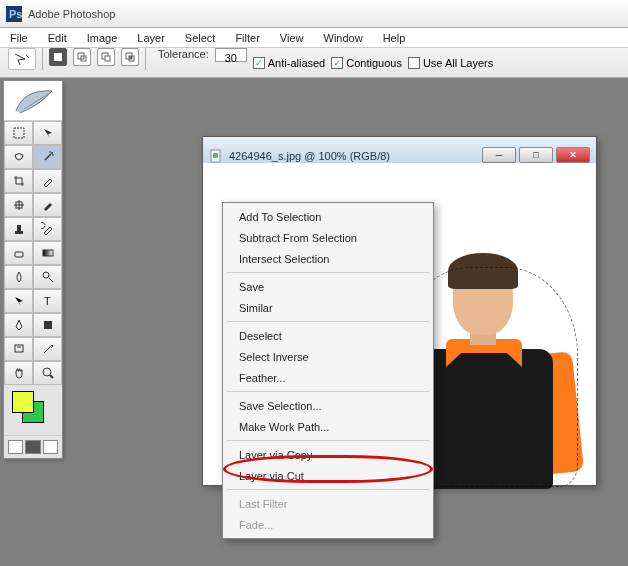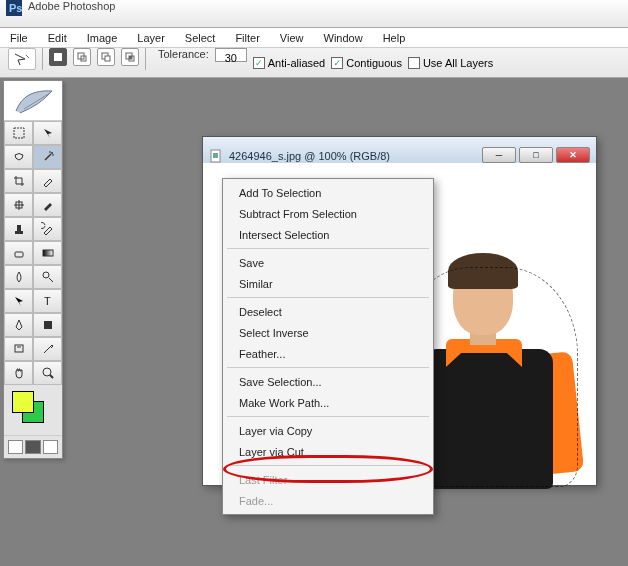--- a/index.html
+++ b/index.html
@@ -1,17 +1,17 @@
 <!DOCTYPE html>
 <html><head>
 <meta charset="utf-8">
 <style>
 *{margin:0;padding:0;box-sizing:border-box;font-family:"Segoe UI",Tahoma,sans-serif;font-size:11px}
 body{width:628px;height:566px;background:#808080;overflow:hidden;position:relative}
-.titlebar{height:28px;background:linear-gradient(#fdfdfd,#e8e8e8);display:flex;padding:0 6px;border-bottom:1px solid #aaa}
+.titlebar{height:28px;background:linear-gradient(#fdfdfd,#e8e8e8);display:flex;align-items:center;padding:12px 6px;border-bottom:1px solid #aaa}
 .titlebar .ps-icon{width:16px;height:16px;margin-right:6px}
 .titlebar .title{color:#444}
 .menubar{height:20px;background:#fff;display:flex;align-items:center;border-bottom:1px solid #ccc}
 .menubar span{padding:2px 10px;color:#222;cursor:default}
 .optionsbar{height:30px;background:linear-gradient(#f4f4f4,#e6e6e6);display:flex;padding:0 8px;border-bottom:1px solid #aaa;gap:6px}
 .tool-ind{width:28px;height:22px;border:1px solid #bbb;background:#fff;display:flex;align-items:center;justify-content:center;border-radius:2px}
 .sep{width:1px;height:22px;background:#aaa}
 .sm-btn{width:18px;height:18px;border:1px solid #999;background:#fff;border-radius:2px;display:inline-flex;align-items:center;justify-content:center}
 .sm-btn.filled{background:#555;border-color:#555}
 .opt-lbl{margin-left:6px;color:#333}
@@ -39,21 +39,21 @@
 .person{position:absolute;right:10px;top:90px;width:180px;height:230px}
 .head{position:absolute;left:55px;top:0;width:60px;height:78px;background:#e8b890;border-radius:48% 48% 42% 42%}
 .hair{position:absolute;left:50px;top:-4px;width:70px;height:36px;background:#4a3525;border-radius:50% 50% 10% 10%}
 .neck{position:absolute;left:72px;top:70px;width:26px;height:18px;background:#e0b088}
 .collar{position:absolute;left:48px;top:82px;width:76px;height:28px;background:#ff7a1a;border-radius:6px 6px 0 0;clip-path:polygon(0 0,100% 0,100% 100%,80% 50%,20% 50%,0 100%)}
 .vest{position:absolute;left:25px;top:92px;width:130px;height:140px;background:#1a1a1a;border-radius:14px 14px 6px 6px}
 .sleeve{position:absolute;top:96px;width:40px;height:120px;background:#ff7a1a;border-radius:10px}
 .sleeve.ls{left:10px;transform:rotate(8deg)}
 .sleeve.rs{right:0px;transform:rotate(-6deg)}
 .selection-border{position:absolute;right:10px;top:100px;width:180px;height:220px;border:1px dashed #000;border-radius:40% 40% 10% 10%;pointer-events:none;opacity:.55}
-.ctxmenu{position:absolute;left:222px;top:178px;width:212px;background:#f4f4f4;border:1px solid #888;box-shadow:3px 3px 8px rgba(0,0,0,.35);padding:3px 2px}
+.ctxmenu{position:absolute;left:222px;top:202px;width:212px;background:#f4f4f4;border:1px solid #888;box-shadow:3px 3px 8px rgba(0,0,0,.35);padding:3px 2px}
 .mi{height:21px;display:flex;align-items:center;padding:0 14px;color:#222;cursor:default}
 .mi.dis{color:#999}
 .msep{height:1px;background:#ccc;margin:3px 2px}
 .highlight{position:absolute;left:223px;top:455px;width:210px;height:28px;border:3px solid #d01010;border-radius:50%/60%;pointer-events:none}
 svg{display:block}
 </style>
 </head>
 <body>
 
 <div class="titlebar">

